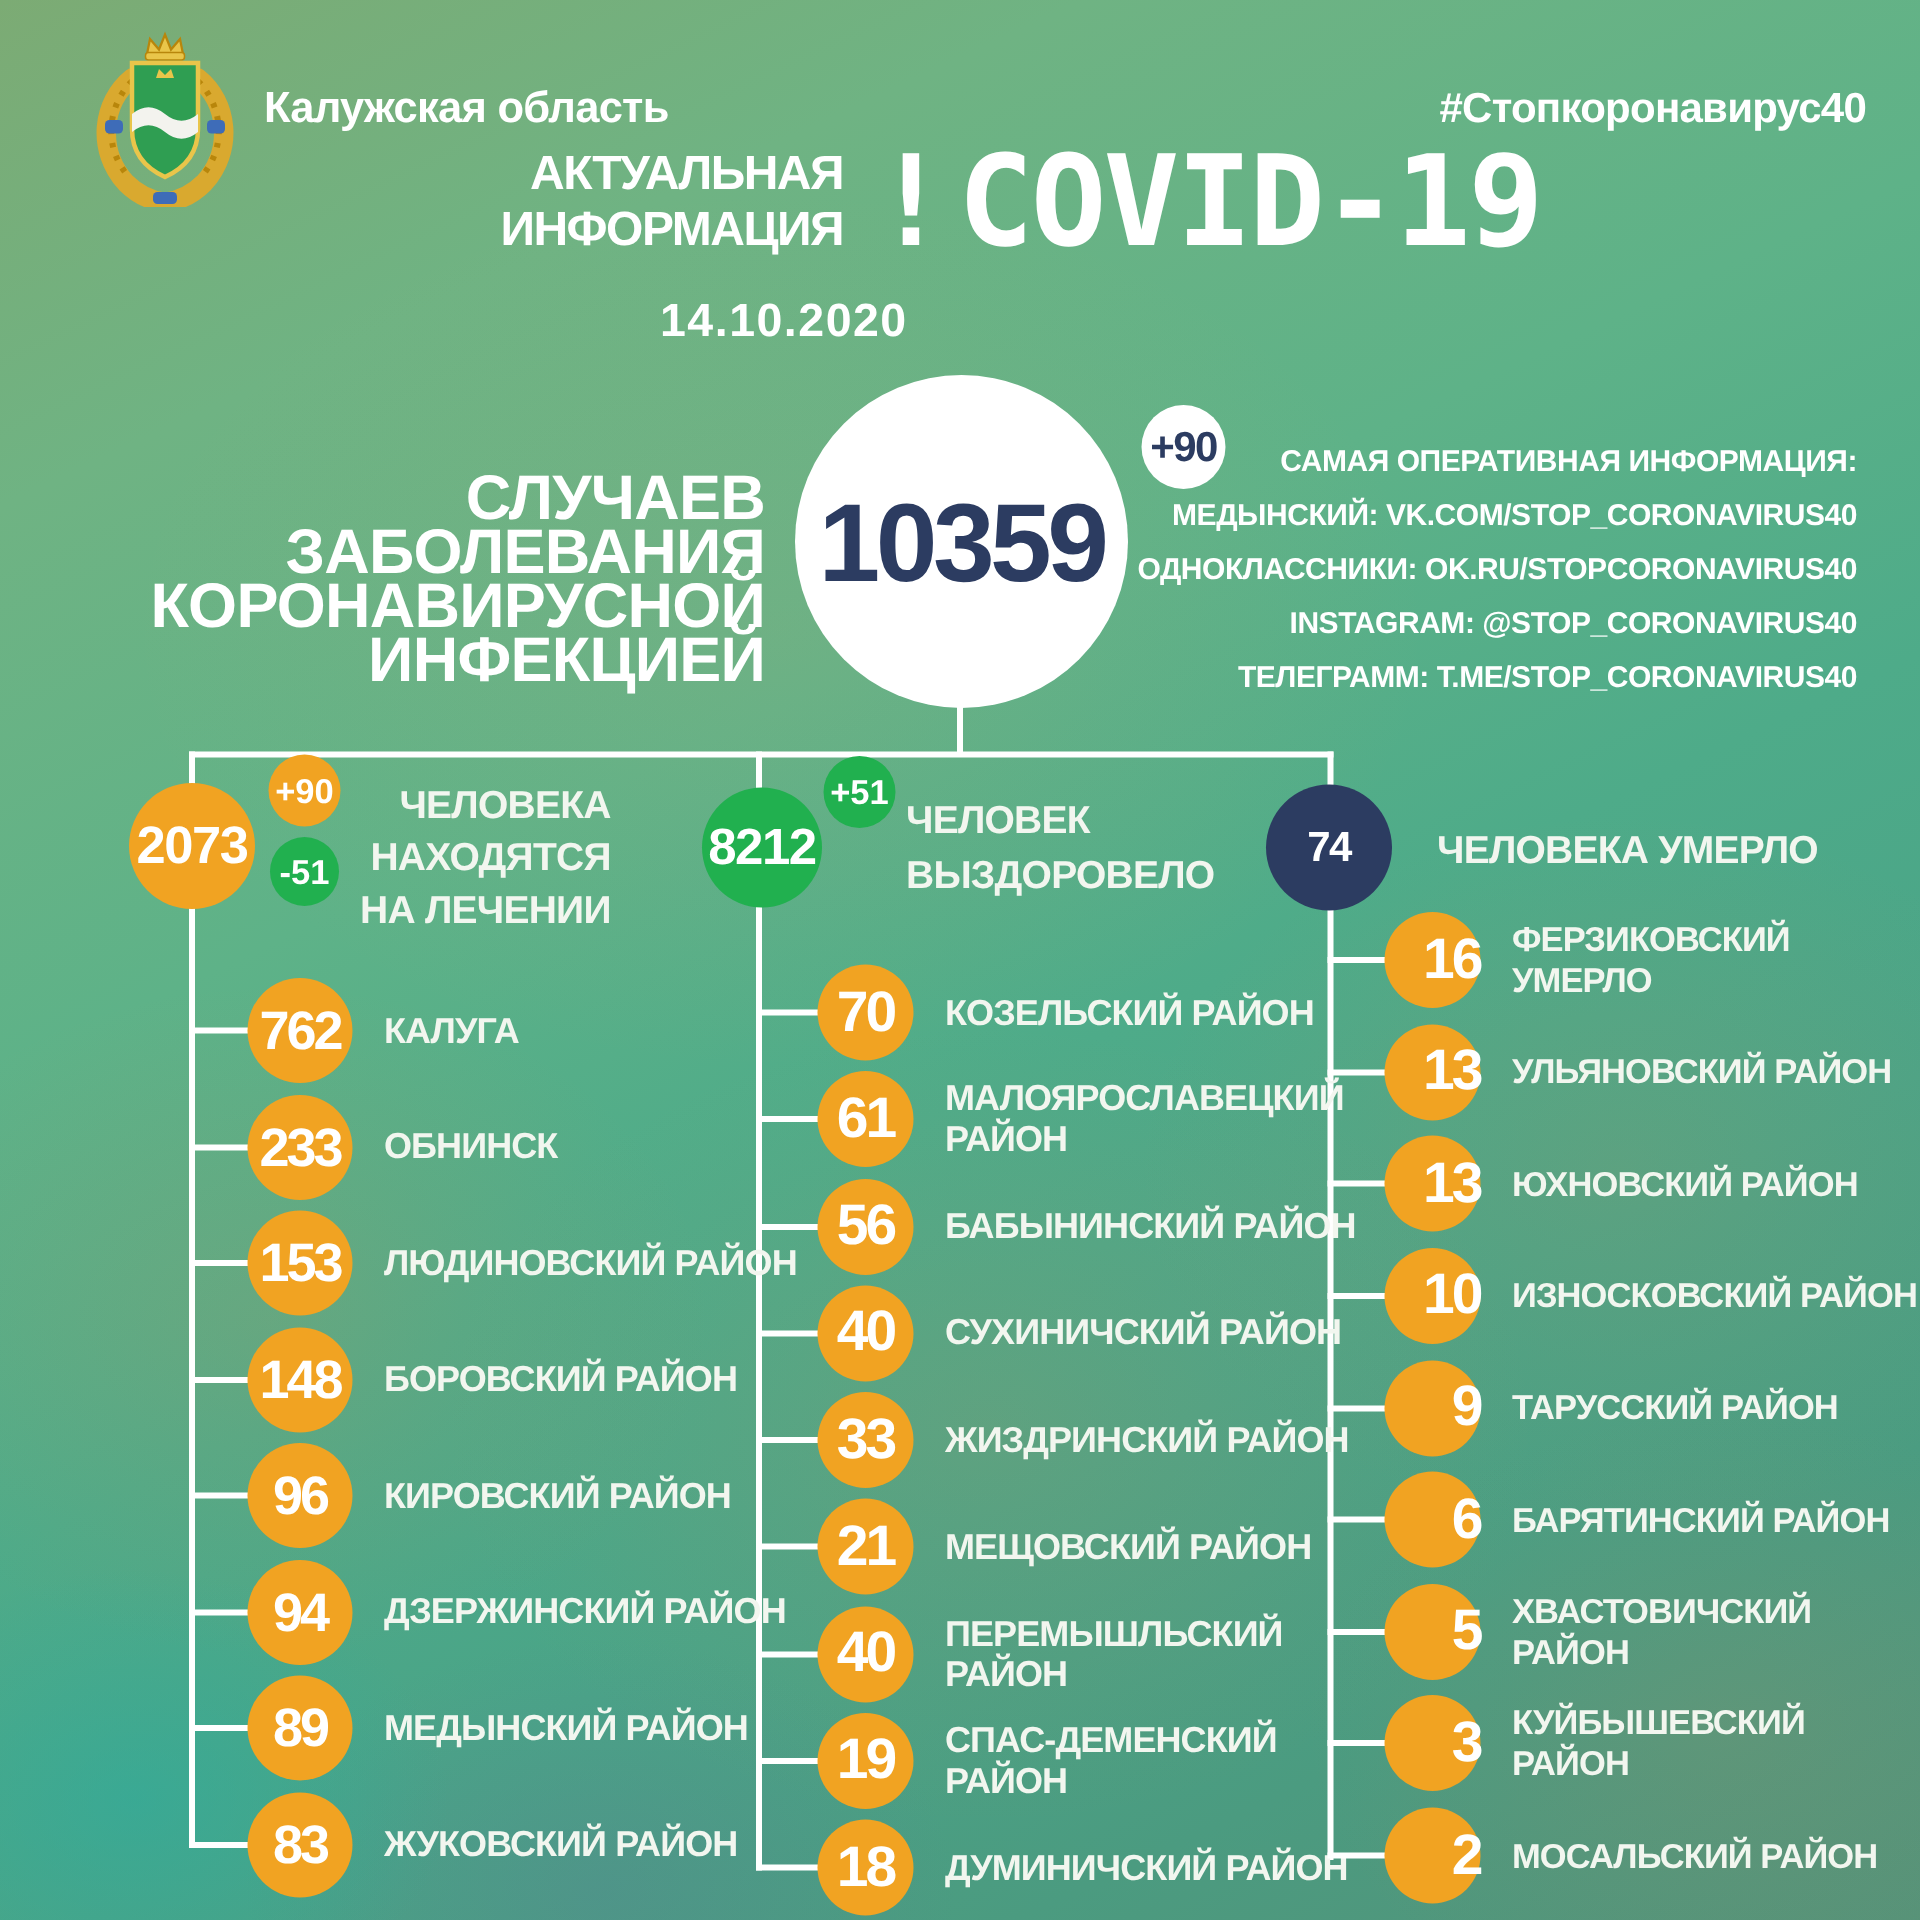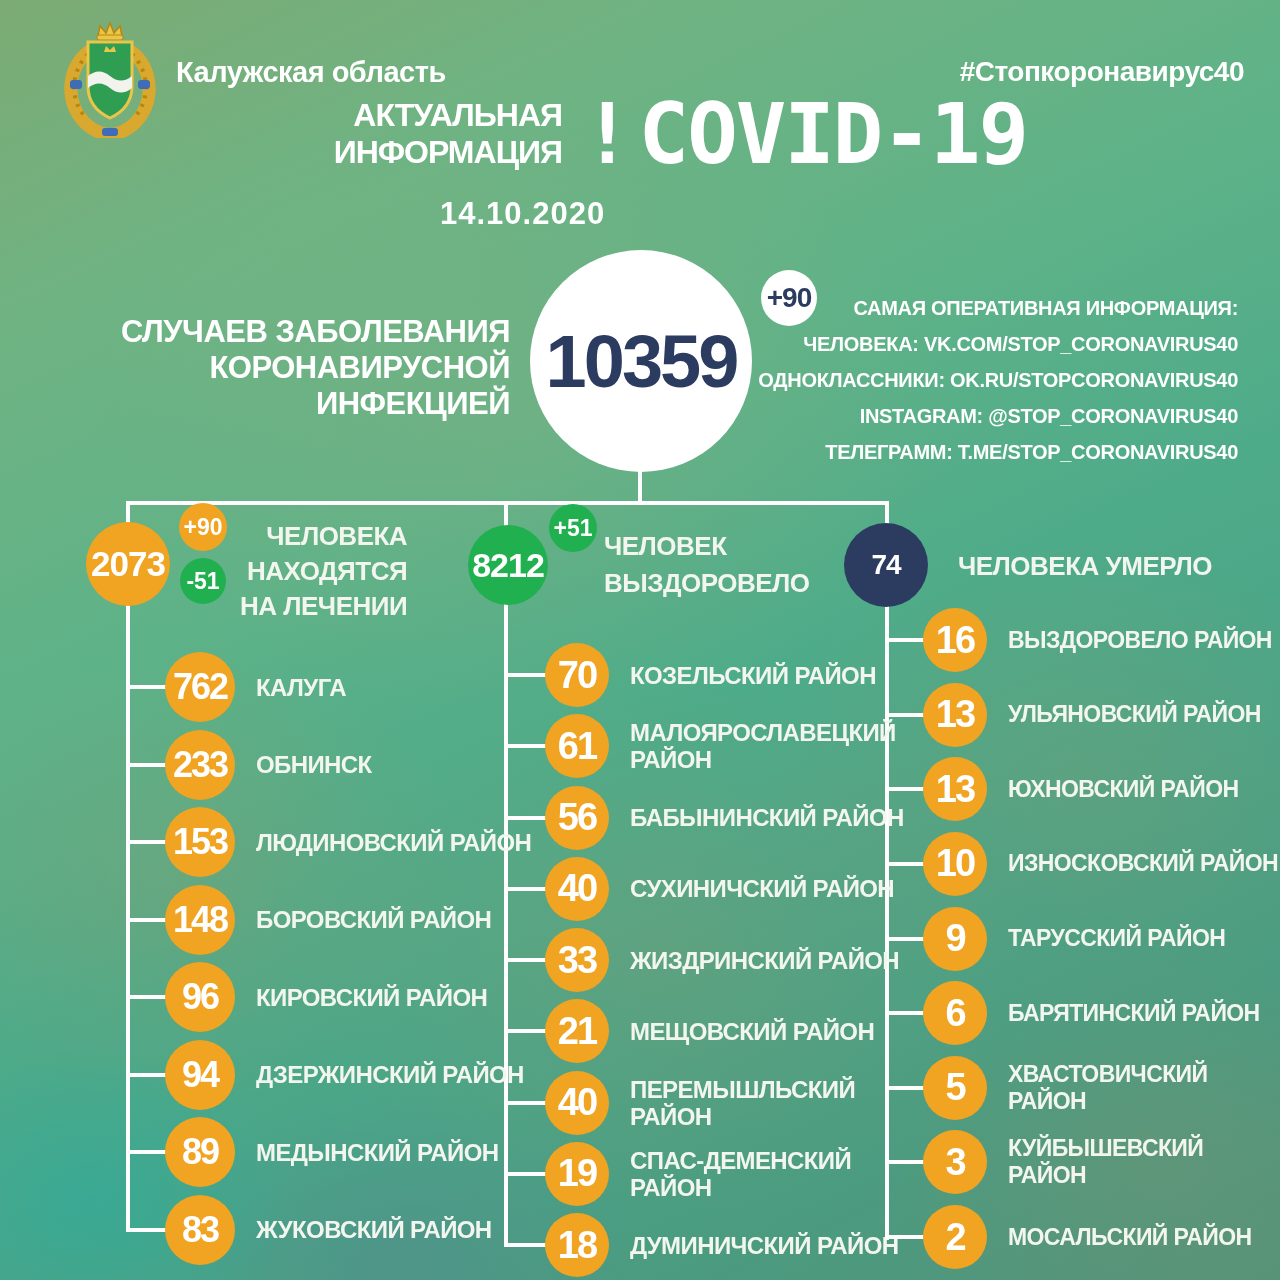--- a/index.html
+++ b/index.html
@@ -36,21 +36,21 @@
   .covid-line{left:582px;top:92px;color:var(--white);font-family:"DejaVu Sans Mono",monospace;
     font-weight:bold;font-size:84px;line-height:84px;letter-spacing:-2px;display:flex;gap:8px;}
   .date-line{left:440px;top:196px;width:400px;text-align:left;font-size:31px;color:var(--white);letter-spacing:1px;}
 
   
   .total-circle{left:530px;top:250px;width:222px;height:222px;background:var(--white);}
   .total-circle b{font-size:74px;letter-spacing:-3px;color:var(--navy);}
   .total-delta{left:761px;top:270px;width:56px;height:56px;background:var(--white);}
   .total-delta b{font-size:28px;color:var(--navy);letter-spacing:-1px;}
   .cases-label{left:40px;top:314px;width:470px;text-align:right;color:var(--white);
-    font-size:31px;line-height:36px;letter-spacing:-0.5px;}
+    font-size:42px;line-height:36px;letter-spacing:-0.5px;}
 
   
   .social{left:720px;top:290px;width:518px;text-align:right;color:var(--white);
     font-size:20px;line-height:36px;letter-spacing:-0.3px;}
 
   
   .stat-value{color:var(--white);}
   .treat-circle{left:86px;top:522px;width:84px;height:84px;background:var(--orange);}
   .treat-circle b{font-size:35px;letter-spacing:-1px;}
   .badge{z-index:4;}
@@ -75,21 +75,21 @@
   .col-1 .row{height:70px;}
   .col-2 .row,.col-3 .row{height:64px;}
   .tick{position:absolute;left:0;top:calc(50% - 2px);height:4px;background:var(--white);z-index:1;}
   .col-1 .tick{width:46px;}
   .col-2 .tick{width:48px;}
   .col-3 .tick{width:44px;}
   .row-circle{position:relative;border-radius:50%;background:var(--orange);display:flex;
     align-items:center;justify-content:center;flex:none;z-index:3;}
   .col-1 .row-circle{width:70px;height:70px;margin-left:39px;}
   .col-2 .row-circle{width:64px;height:64px;margin-left:41px;}
-  .col-3 .row-circle{width:64px;height:64px;margin-left:38px;}
+  .col-3 .row-circle{width:64px;height:64px;margin-left:38px;justify-content:flex-end;}
   .row-circle b{color:var(--white);font-size:38px;letter-spacing:-2px;}
   .col-1 .row-circle b{font-size:36px;}
   .row-label{margin-left:21px;color:var(--label);font-size:24px;line-height:27px;
     white-space:pre-line;letter-spacing:-0.6px;}
   .col-3 .row-label{font-size:23px;}
 
   
   .coat{left:58px;top:20px;width:104px;height:118px;}
 </style>
 </head>
@@ -136,21 +136,21 @@
   <div class="circ total-delta">
     <b>+90</b>
   </div>
   <div class="abs cases-label">
     <div>СЛУЧАЕВ ЗАБОЛЕВАНИЯ</div>
     <div>КОРОНАВИРУСНОЙ ИНФЕКЦИЕЙ</div>
   </div>
 
   <div class="abs social">
     <div>САМАЯ ОПЕРАТИВНАЯ ИНФОРМАЦИЯ:</div>
-    <div>ЧЕЛОВЕКА: VK.COM/STOP_CORONAVIRUS40</div>
+    <div>МЕДЫНСКИЙ: VK.COM/STOP_CORONAVIRUS40</div>
     <div>ОДНОКЛАССНИКИ: OK.RU/STOPCORONAVIRUS40</div>
     <div>INSTAGRAM: @STOP_CORONAVIRUS40</div>
     <div>ТЕЛЕГРАММ: T.ME/STOP_CORONAVIRUS40</div>
   </div>
 
   <div class="line" style="left:638px;top:470px;width:4px;height:33px;"></div>
   <div class="line" style="left:126px;top:501px;width:763px;height:4px;"></div>
   <div class="line" style="left:126px;top:501px;width:4px;height:731px;"></div>
   <div class="line" style="left:504px;top:501px;width:4px;height:746px;"></div>
   <div class="line" style="left:885px;top:501px;width:4px;height:739px;"></div>
@@ -322,21 +322,21 @@
         </span>
       <span class="row-label">ДУМИНИЧСКИЙ РАЙОН</span>
     </div>
   </div>
   <div class="col col-3">
     <div class="row">
       <span class="tick"></span>
       <span class="row-circle">
           <b class="row-value">16</b>
         </span>
-      <span class="row-label">ВЫЗДОРОВЕЛО РАЙОН</span>
+      <span class="row-label">ФЕРЗИКОВСКИЙ УМЕРЛО</span>
     </div>
 
     <div class="row">
       <span class="tick"></span>
       <span class="row-circle">
           <b class="row-value">13</b>
         </span>
       <span class="row-label">УЛЬЯНОВСКИЙ РАЙОН</span>
     </div>
 

